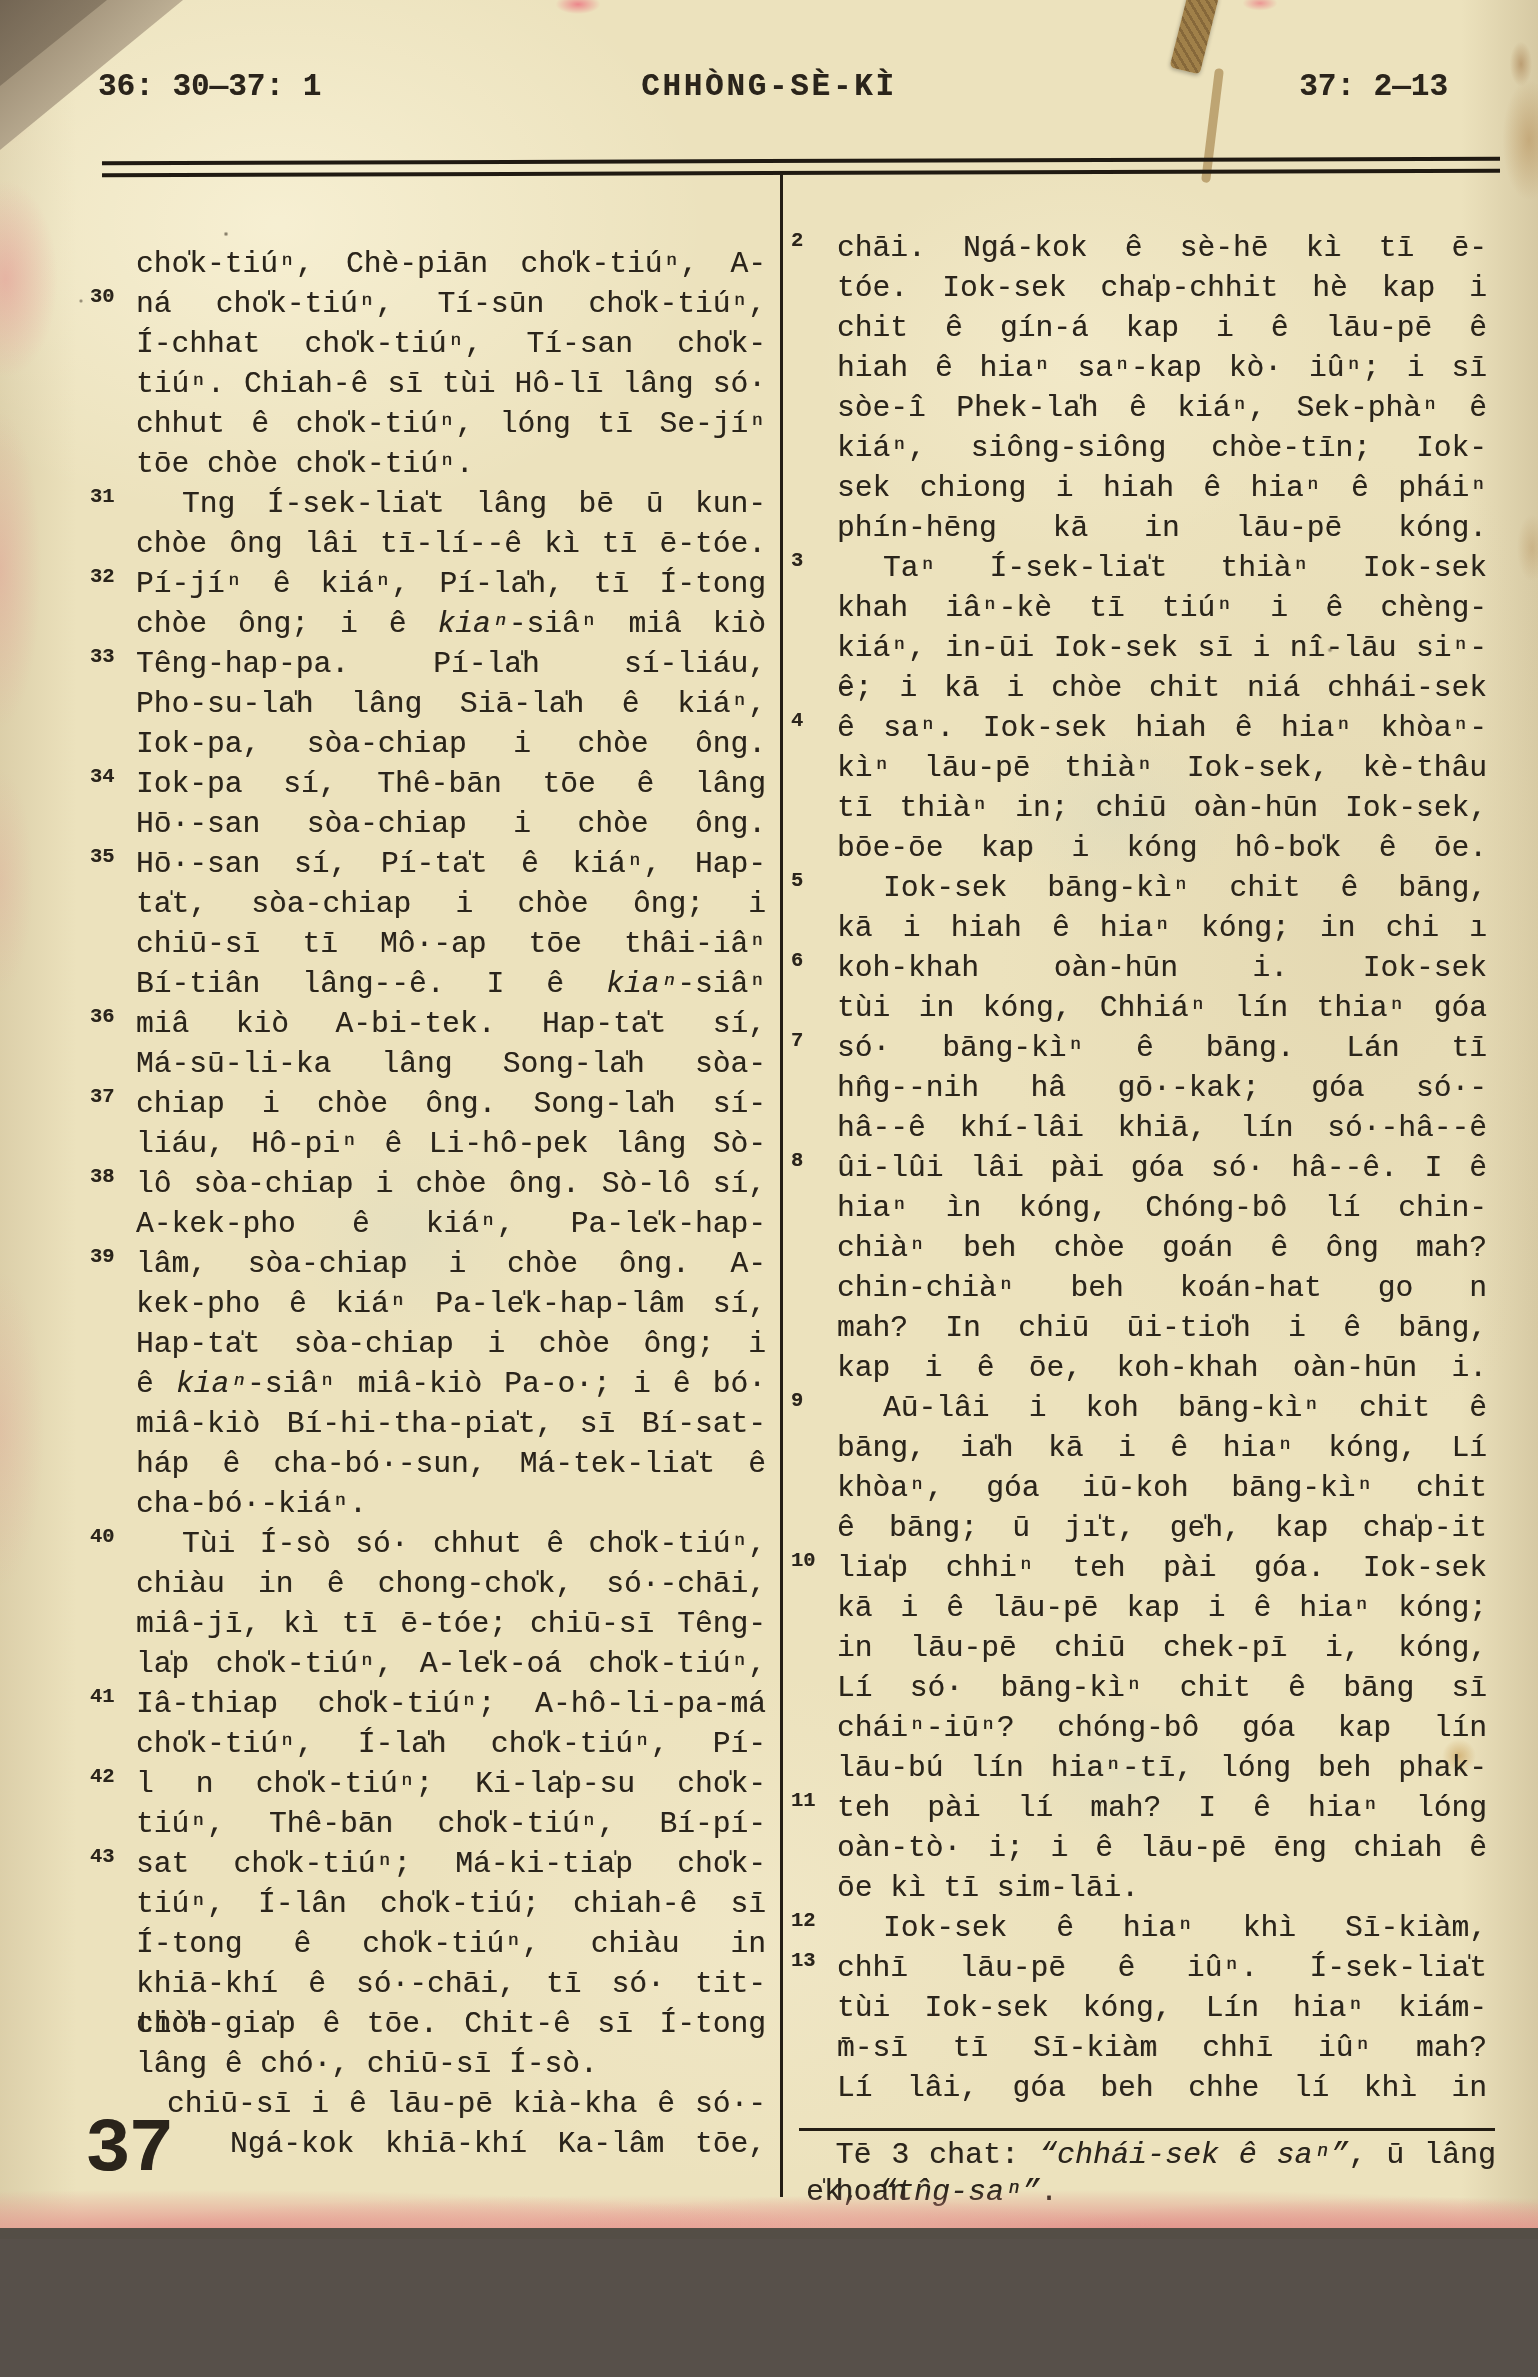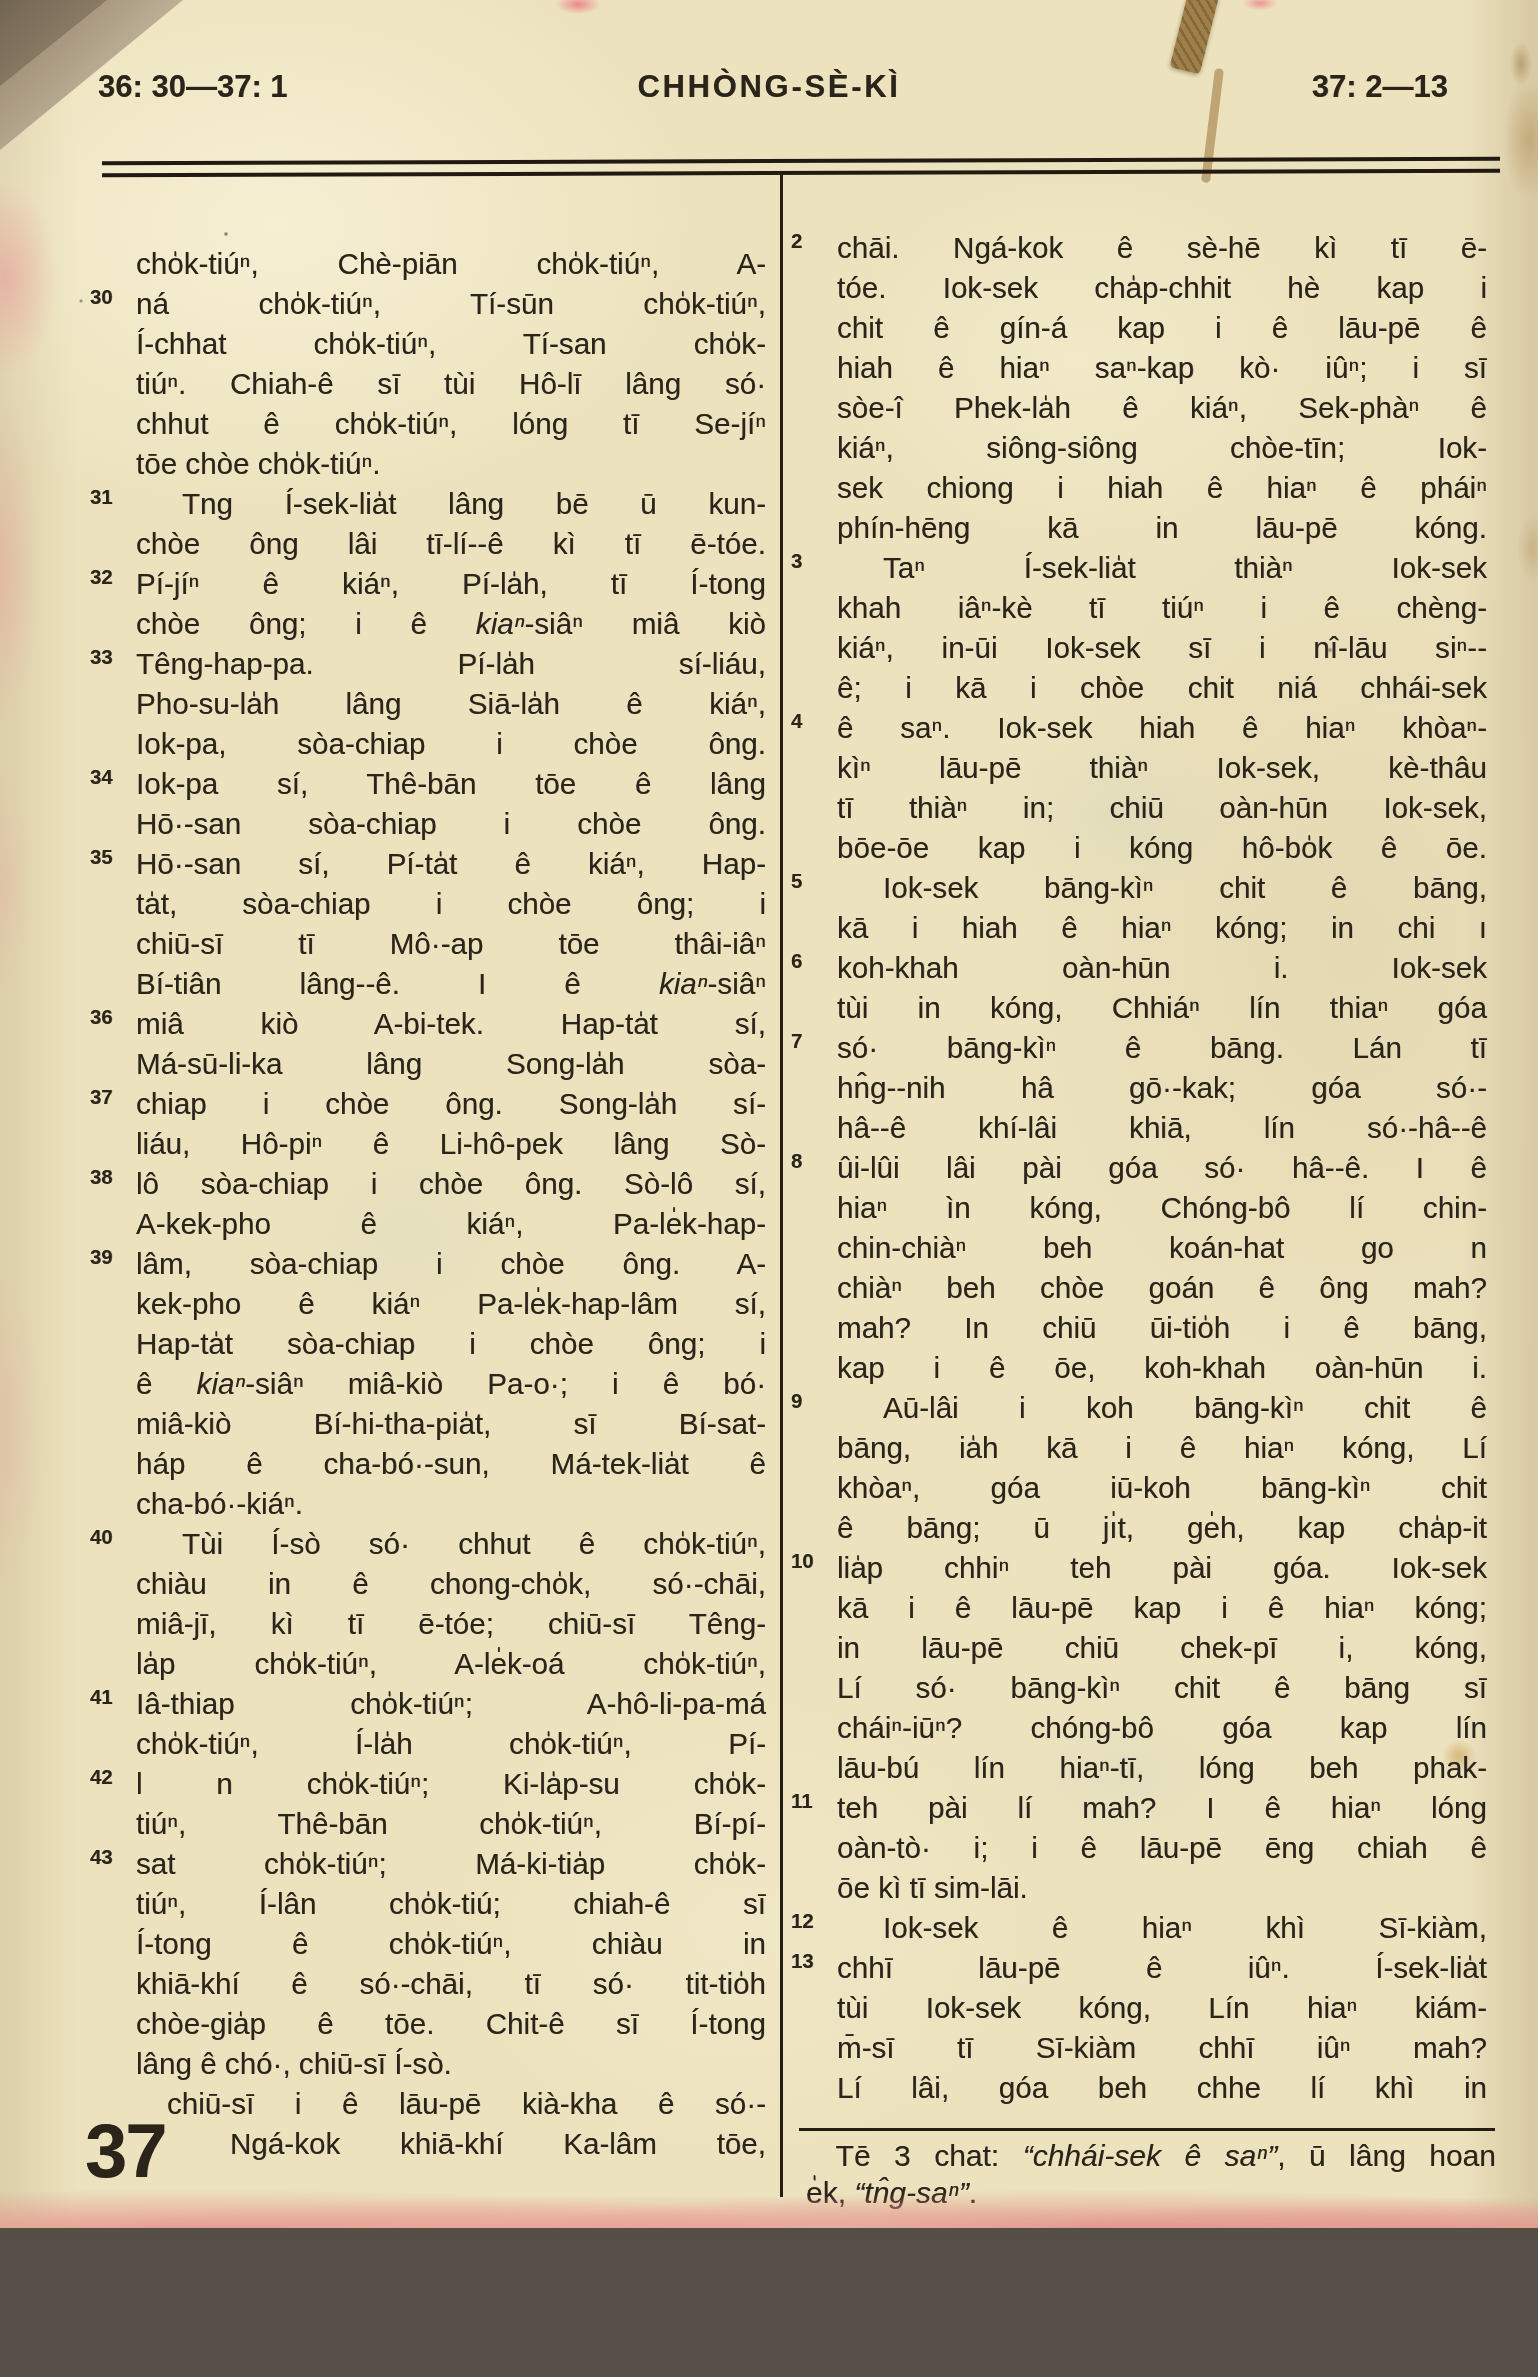--- a/index.html
+++ b/index.html
@@ -1,17 +1,17 @@
 <!DOCTYPE html>
 <html style="font-size:8.6px"><head>
 <meta charset="utf-8">
 <style>
   html,body{margin:0;padding:0;background:#57504a;}
   #canvas{position:relative;width:1538px;height:2239px;overflow:hidden;
-          background:#6b6357;font-family:Liberation Sans, sans-serif;}
+          background:#6b6357;font-family:Liberation Mono, monospace;}
   #paper{position:absolute;inset:0;background-color:#ece2bd;
     background-image:
       radial-gradient(698px 484px at 18% 10%, rgba(255,250,228,.55), transparent 62%),
       radial-gradient(591px 806px at 88% 42%, rgba(221,208,168,.5), transparent 60%),
       radial-gradient(537px 430px at 48% 86%, rgba(243,234,204,.6), transparent 60%),
       radial-gradient(430px 322px at 70% 16%, rgba(248,240,212,.5), transparent 60%),
       linear-gradient(90deg, rgba(178,158,118,.28), transparent 5%, transparent 95%, rgba(168,148,108,.32));}
   .ink{color:#2a241b;text-shadow:0.3px 0.3px 0.5px rgba(42,36,27,.45);}
   
   .hdr{position:absolute;top:69px;font-size:31px;font-weight:700;}
@@ -159,22 +159,22 @@
       <div class="line"><span>bōe-ōe kap i kóng hô-bo̍k ê ōe.</span></div>
       <div class="line" style="padding-left: 46px;"><span class="vnum">5</span><span>Iok-sek bāng-kìⁿ chit ê bāng,</span></div>
       <div class="line"><span>kā i hiah ê hiaⁿ kóng; in chi ı</span></div>
       <div class="line"><span class="vnum">6</span><span>koh-khah oàn-hūn i. Iok-sek</span></div>
       <div class="line"><span>tùi in kóng, Chhiáⁿ lín thiaⁿ góa</span></div>
       <div class="line"><span class="vnum">7</span><span>só· bāng-kìⁿ ê bāng. Lán tī</span></div>
       <div class="line"><span>hn̂g--nih hâ gō·-kak; góa só·-</span></div>
       <div class="line"><span>hâ--ê khí-lâi khiā, lín só·-hâ--ê</span></div>
       <div class="line"><span class="vnum">8</span><span>ûi-lûi lâi pài góa só· hâ--ê. I ê</span></div>
       <div class="line"><span>hiaⁿ ìn kóng, Chóng-bô lí chin-</span></div>
+      <div class="line"><span>chiàⁿ beh chòe goán ê ông mah?</span></div>
       <div class="line"><span>chin-chiàⁿ beh koán-hat go n</span></div>
-      <div class="line"><span>chiàⁿ beh chòe goán ê ông mah?</span></div>
       <div class="line"><span>mah? In chiū ūi-tio̍h i ê bāng,</span></div>
       <div class="line"><span>kap i ê ōe, koh-khah oàn-hūn i.</span></div>
       <div class="line" style="padding-left: 46px;"><span class="vnum">9</span><span>Aū-lâi i koh bāng-kìⁿ chit ê</span></div>
       <div class="line"><span>bāng, ia̍h kā i ê hiaⁿ kóng, Lí</span></div>
       <div class="line"><span>khòaⁿ, góa iū-koh bāng-kìⁿ chit</span></div>
       <div class="line"><span>ê bāng; ū jı̍t, ge̍h, kap cha̍p-it</span></div>
       <div class="line"><span class="vnum">10</span><span>lia̍p chhiⁿ teh pài góa. Iok-sek</span></div>
       <div class="line"><span>kā i ê lāu-pē kap i ê hiaⁿ kóng;</span></div>
       <div class="line"><span>in lāu-pē chiū chek-pī i, kóng,</span></div>
       <div class="line"><span>Lí só· bāng-kìⁿ chit ê bāng sī</span></div>

